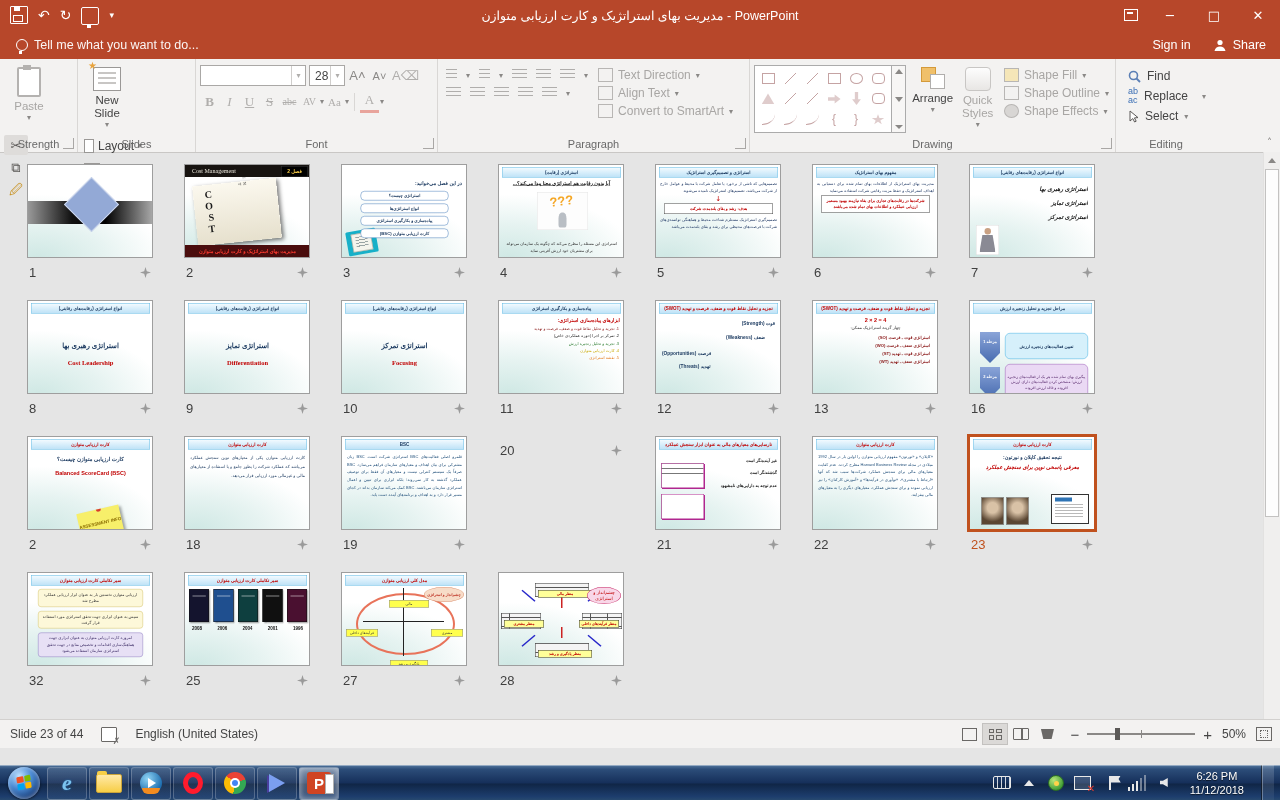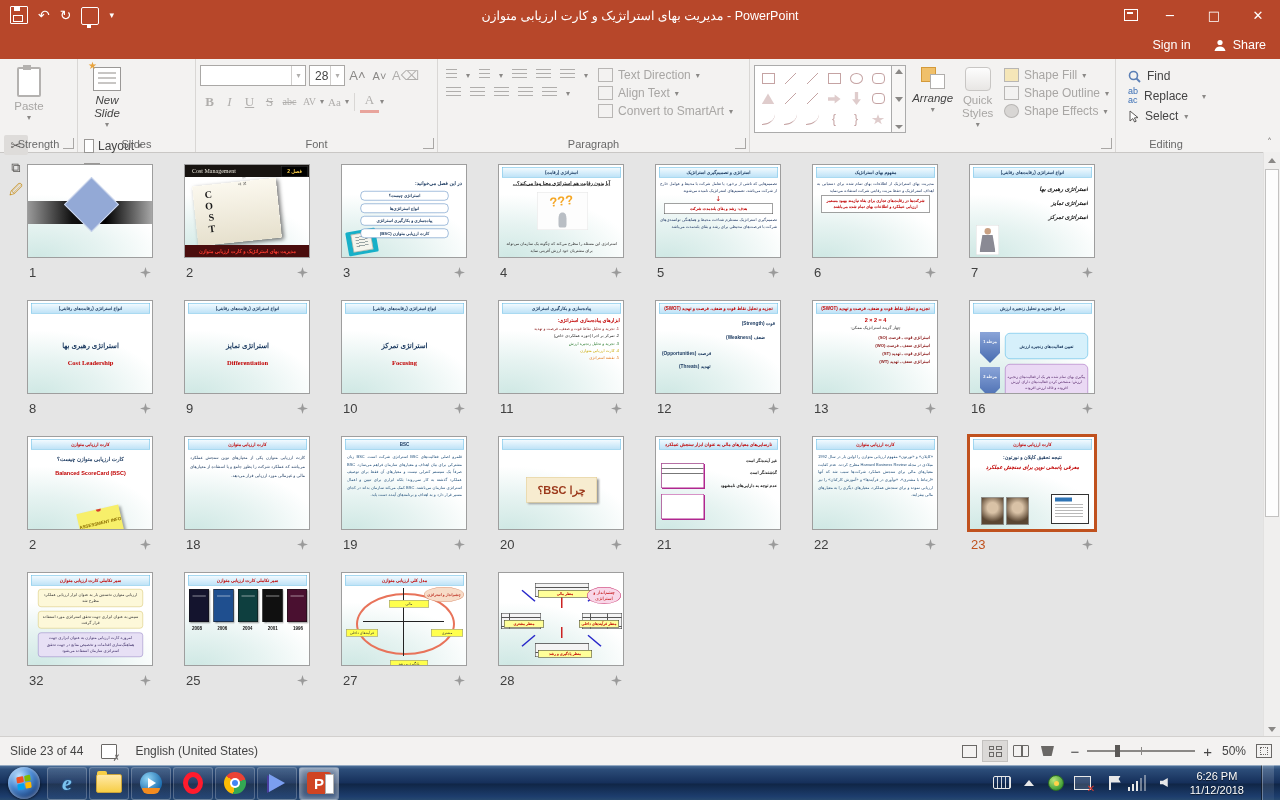--- a/index.html
+++ b/index.html
@@ -35,21 +35,21 @@
   .tab-right{margin-left:auto;display:flex;align-items:center;gap:22px;padding-right:14px;font-size:12.5px;}
   .sharebtn{display:flex;align-items:center;gap:6px;}
 
   
   .ribbon{position:absolute;top:59px;left:0;right:0;height:93px;background:#f3f2f1;border-bottom:1px solid #c9c7c5;display:flex;}
   .rgroup{position:relative;border-right:1px solid #d9d7d5;padding:4px 4px 18px 4px;box-sizing:border-box;}
   .glabel{position:absolute;bottom:2px;left:0;right:0;text-align:center;font-size:11px;color:#696969;}
   .dlg{position:absolute;right:3px;bottom:3px;width:10px;height:10px;border-left:1px solid #8a8886;border-top:1px solid #8a8886;transform:rotate(180deg);opacity:.7;}
   .bigbtn{display:inline-flex;flex-direction:column;align-items:center;justify-content:flex-start;width:50px;height:68px;padding-top:4px;box-sizing:border-box;vertical-align:top;}
   .bigbtn .blabel{font-size:11.5px;color:#a8a6a4;text-align:center;line-height:13px;margin-top:3px;}
-  .bigbtn .blabel.en{color:#444;font-style:italic;}
+  .bigbtn .blabel.en{color:#444;}
   .minicol{display:inline-flex;flex-direction:column;gap:3px;vertical-align:top;padding-top:4px;}
   .mi{width:24px;height:20px;display:flex;align-items:center;justify-content:center;font-size:13px;color:#5a5856;font-family:"DejaVu Sans",sans-serif;}
   .hl{background:#dedcda;border-radius:2px;}
   .clipicon{width:20px;height:26px;border:2px solid #b4b2b0;border-radius:2px;position:relative;background:#fff;}
   .clipicon::before{content:"";position:absolute;left:4px;top:-4px;width:8px;height:5px;background:#b4b2b0;}
   .slideicon{width:26px;height:22px;border:1.5px solid #9a9896;background:#fff;position:relative;}
   .slideicon::before{content:"★";position:absolute;left:-6px;top:-8px;color:#e8a33d;font-size:10px;font-family:"DejaVu Sans",sans-serif;}
   .slideicon::after{content:"";position:absolute;left:4px;top:4px;right:4px;height:2px;background:#c8c6c4;box-shadow:0 5px 0 #c8c6c4,0 10px 0 #c8c6c4;}
   .smallbtn{display:flex;align-items:center;gap:4px;height:21px;font-size:12px;color:#444;padding:0 2px;white-space:nowrap;}
   .smallbtn .sicon{width:14px;height:12px;border:1px solid #9a9896;background:#fff;display:inline-block;}
@@ -254,21 +254,21 @@
   .r28{position:absolute;left:124px;width:3px;height:22px;background:#cc2222;z-index:1;}
   .r28.v1{top:48px;}.r28.v2{top:108px;}
 
   
   .vscroll{position:absolute;right:0;top:152px;width:16px;bottom:63px;background:#f0efee;border-left:1px solid #e2e1e0;}
   .vs-btn{height:16px;display:flex;align-items:center;justify-content:center;}
   .vs-thumb{position:absolute;left:1px;right:1px;top:17px;height:348px;background:#fdfdfd;border:1px solid #c3c2c1;box-sizing:border-box;}
   .vs-down{position:absolute;bottom:0;left:0;right:0;}
 
   
-  .statusbar{position:absolute;left:0;right:0;bottom:35px;height:28px;background:#f3f2f1;border-top:1px solid #d2d0ce;
+  .statusbar{position:absolute;left:0;right:0;bottom:52px;height:28px;background:#f3f2f1;border-top:1px solid #d2d0ce;
              display:flex;align-items:center;font-size:12px;color:#444;text-align:center;}
   .sb-left{display:flex;align-items:center;gap:18px;padding-left:10px;}
   .spellico{width:14px;height:13px;border:1.5px solid #6a6866;border-radius:1px;position:relative;background:#fff;}
   .spellico::before{content:"✗";position:absolute;right:-4px;bottom:-5px;font-size:9px;color:#6a6866;font-family:"DejaVu Sans",sans-serif;}
   .sb-right{margin-left:auto;display:flex;align-items:center;gap:10px;padding-right:8px;}
   .viewbtns{display:flex;align-items:center;}
   .vb{width:26px;height:22px;display:flex;align-items:center;justify-content:center;}
   .vb.active{background:#dbd9d7;border:1px solid #c3c1bf;box-sizing:border-box;}
   .vb-normal{width:13px;height:11px;border:1.5px solid #6a6866;position:relative;}
   .vb-sorter{width:13px;height:11px;display:grid;grid-template-columns:1fr 1fr;gap:2px;}
@@ -349,20 +349,24 @@
       <span class="winbtn ribopt">
           <span></span>
         </span>
       <span class="winbtn">─</span>
       <span class="winbtn">□</span>
       <span class="winbtn">✕</span>
     </div>
   </div>
 
   <div class="tabbar">
+    <span class="tellme">
+      <span class="bulb"></span>
+      <span>Tell me what you want to do...</span>
+    </span>
     <span class="tab-right">
       <span>Sign in</span>
       <span class="sharebtn">
         <svg width="14" height="14" viewBox="0 0 14 14">
             <circle cx="7" cy="4.5" r="2.6" fill="#fff"></circle>
             <path d="M1.5 13c.6-3 3-4.4 5.5-4.4s4.9 1.4 5.5 4.4z" fill="#fff"></path>
           </svg>
         <span>Share</span>
       </span>
     </span>
@@ -531,20 +535,21 @@
             <span class="sicon"></span>
             <span>Shape Outline</span>
             <span class="caret">▾</span>
           </span>
         <span class="pbtn">
             <span class="sicon" style="border-radius:50%;background:#d8d6d4;"></span>
             <span>Shape Effects</span>
             <span class="caret">▾</span>
           </span>
       </div>
+      <div class="glabel"><span>Drawing</span></div>
       <span class="dlg"></span>
     </div>
 
     <div class="rgroup" style="width:100px;border-right:none;">
       <div class="editcol">
         <span class="ebtn">
           <svg width="13" height="13" viewBox="0 0 13 13">
               <circle cx="5.5" cy="5.5" r="4" fill="none" stroke="#5b7fb5" stroke-width="1.6"></circle>
               <line x1="8.5" y1="8.5" x2="12" y2="12" stroke="#5b7fb5" stroke-width="1.8"></line>
             </svg>
@@ -905,28 +910,20 @@
           <div class="meta">
             <span class="num">19</span>
             <span class="star">
               <svg width="11" height="11" viewBox="0 0 12 12">
                 <path d="M6 0 L7.4 4.6 L12 6 L7.4 7.4 L6 12 L4.6 7.4 L0 6 L4.6 4.6 Z" fill="#9a9a9a"></path>
               </svg>
             </span>
           </div>
         </div>
         <div class="cell">
-          <div class="thumb">
-            <div class="tin k-why">
-              <div class="sl-head hc-blue"></div>
-              <div class="rows">
-                <div class="row why-box">چرا BSC؟</div>
-              </div>
-            </div>
-          </div>
           <div class="meta">
             <span class="num">20</span>
             <span class="star">
               <svg width="11" height="11" viewBox="0 0 12 12">
                 <path d="M6 0 L7.4 4.6 L12 6 L7.4 7.4 L6 12 L4.6 7.4 L0 6 L4.6 4.6 Z" fill="#9a9a9a"></path>
               </svg>
             </span>
           </div>
         </div>
         <div class="cell">

